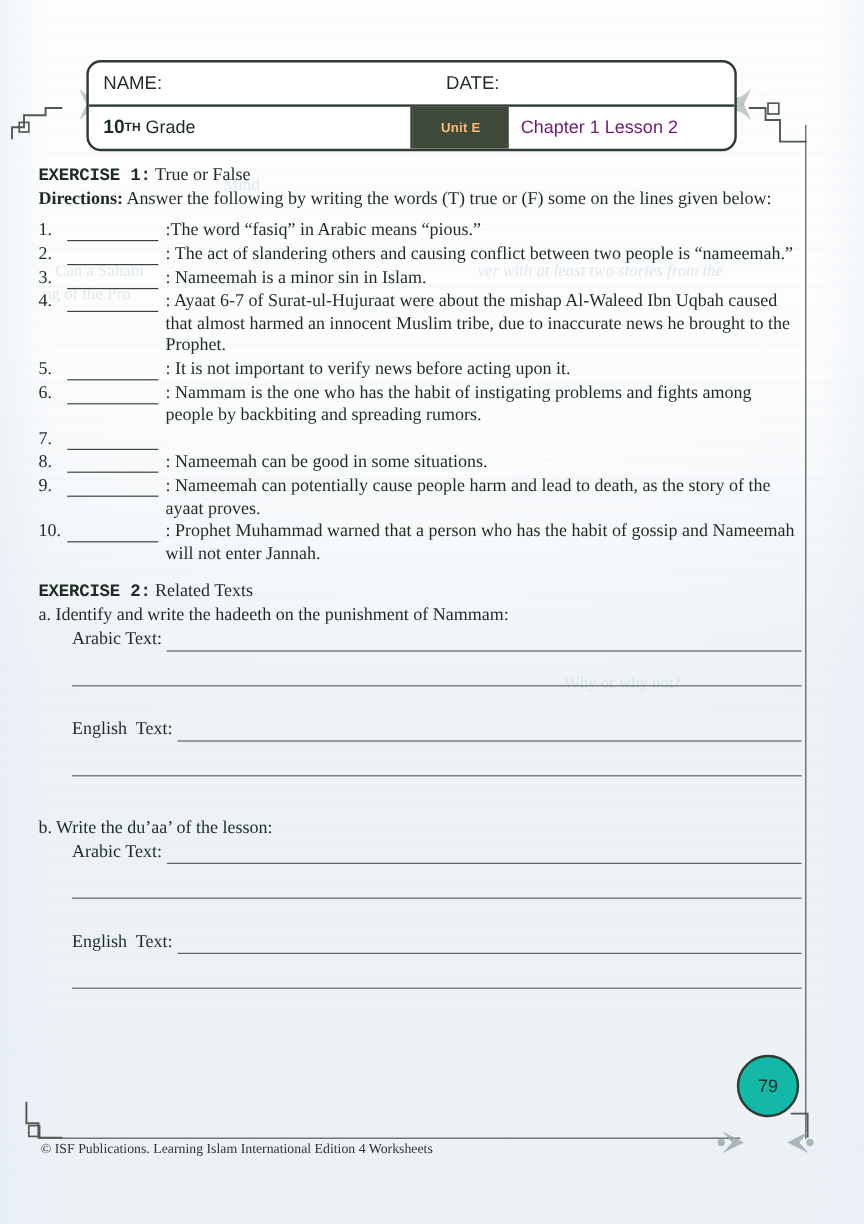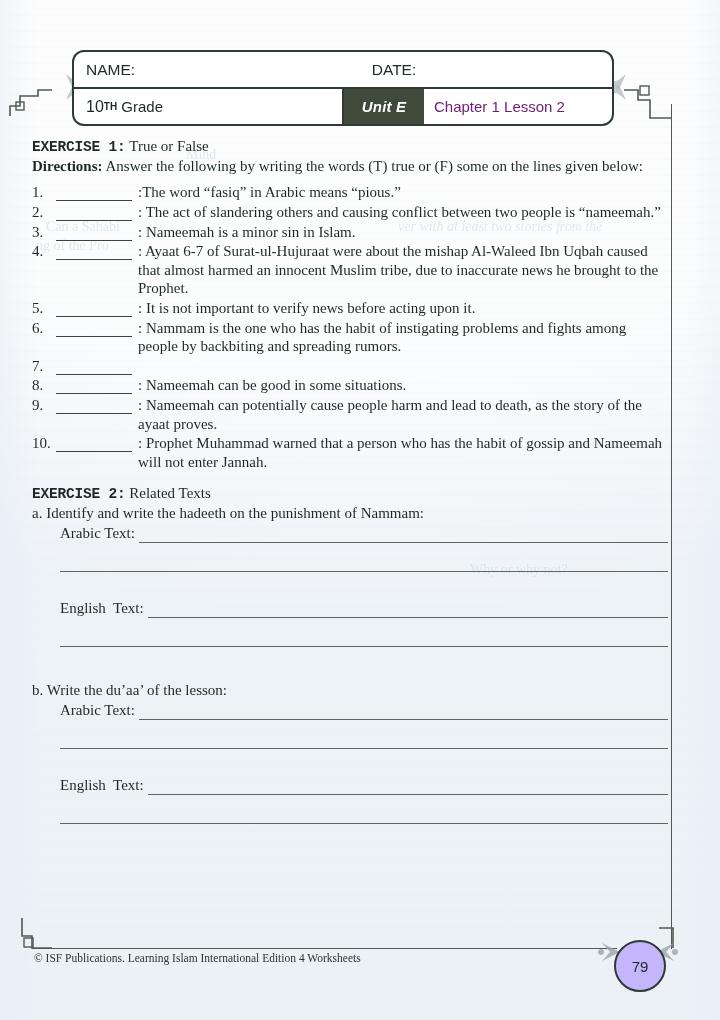--- a/index.html
+++ b/index.html
@@ -116,39 +116,38 @@
   }
   .hdr-grade {
     flex: 1 1 auto;
     display: flex;
     align-items: center;
     padding-left: 12px;
     border-right: 2px solid #2f3a33;
     color: #1d2a24;
   }
   .hdr-grade b {
-    font-weight: normal;
+    font-weight: bold;
     font-size: 16px;
   }
   .hdr-grade sup {
     font-size: 10px;
     font-weight: bold;
     vertical-align: super;
   }
   .hdr-unit {
     width: 80px;
     display: flex;
     align-items: center;
     justify-content: center;
     background: #3f4a3a;
-    color: #ffffff;
+    color: #fdba74;
     font-weight: bold;
-    font-size: 15px;
+    font-size: 11px;
     letter-spacing: .2px;
-    font-style: italic;
   }
   .hdr-chapter {
     width: 178px;
     display: flex;
     align-items: center;
     padding-left: 10px;
     color: #701a75;
     font-size: 15px;
   }
 
@@ -268,26 +267,26 @@
     left: 34px;
     top: 952px;
     font-size: 11.5px;
     color: #2b352f;
     z-index: 7;
     font-family: "Liberation Serif", serif;
   }
   .page-badge {
     position: absolute;
     left: 614px;
-    top: 940px;
+    top: 879px;
     width: 48px;
     height: 48px;
     border: 2px solid #2f3a33;
     border-radius: 50%;
-    background: #c4b5fd;
+    background: #14b8a6;
     display: flex;
     align-items: center;
     justify-content: center;
     font-family: "Liberation Sans", sans-serif;
     font-size: 15px;
     color: #1d2a24;
     z-index: 8;
   }
 </style>
 </head>

